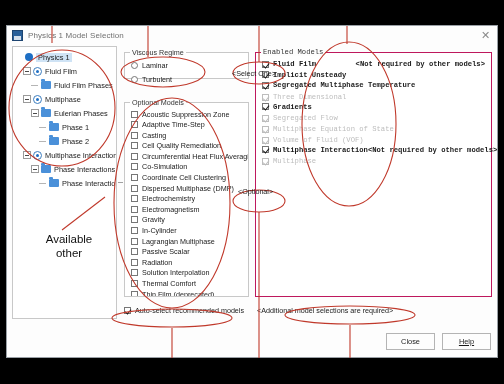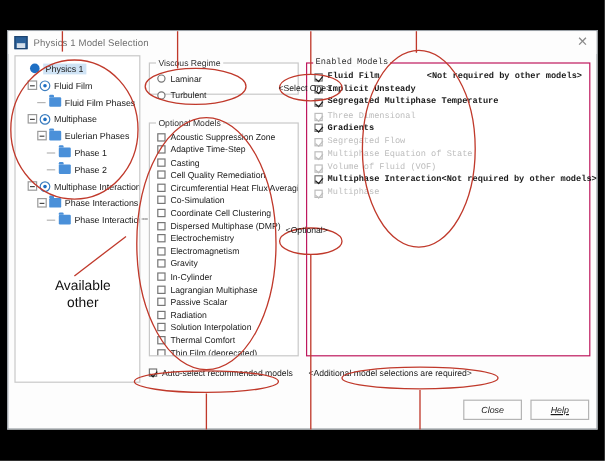--- a/index.html
+++ b/index.html
@@ -111,21 +111,21 @@
   .erow{display:flex;align-items:center;height:10px;margin-bottom:0.7px;font-size:7.2px;color:#1a1a1a;white-space:nowrap;}
   .erow.dim{color:#bdbdbd;align-items:flex-end;}
   .erow.bold{font-weight:bold;}
   .note{margin-left:auto;font-size:7.2px;color:#1a1a1a;padding-right:2px;}
   .req-msg{position:absolute;left:2px;bottom:4px;font-size:7.2px;color:#1a1a1a;}
 
   
   .footer{position:absolute;right:6px;bottom:7px;display:flex;gap:7px;}
   .btn{
     width:47px;height:15px;border:1px solid #b4b4b4;background:#fdfdfd;
-    font-size:7.4px;color:#1a1a1a;display:flex;align-items:center;justify-content:center;cursor:pointer;font-style:italic;
+    font-size:7.4px;color:#1a1a1a;display:flex;align-items:center;justify-content:center;cursor:pointer;
   }
   .btn u{text-decoration:underline;}
   .ann-text{
     position:absolute;font-size:7.2px;color:#1a1a1a;white-space:nowrap;
   }
   .hand{
     position:absolute;left:24px;top:232px;width:90px;text-align:center;
     font-size:11.5px;color:#111;line-height:14px;
   }
   svg.ink{position:absolute;left:0;top:0;width:504px;height:384px;pointer-events:none;}

